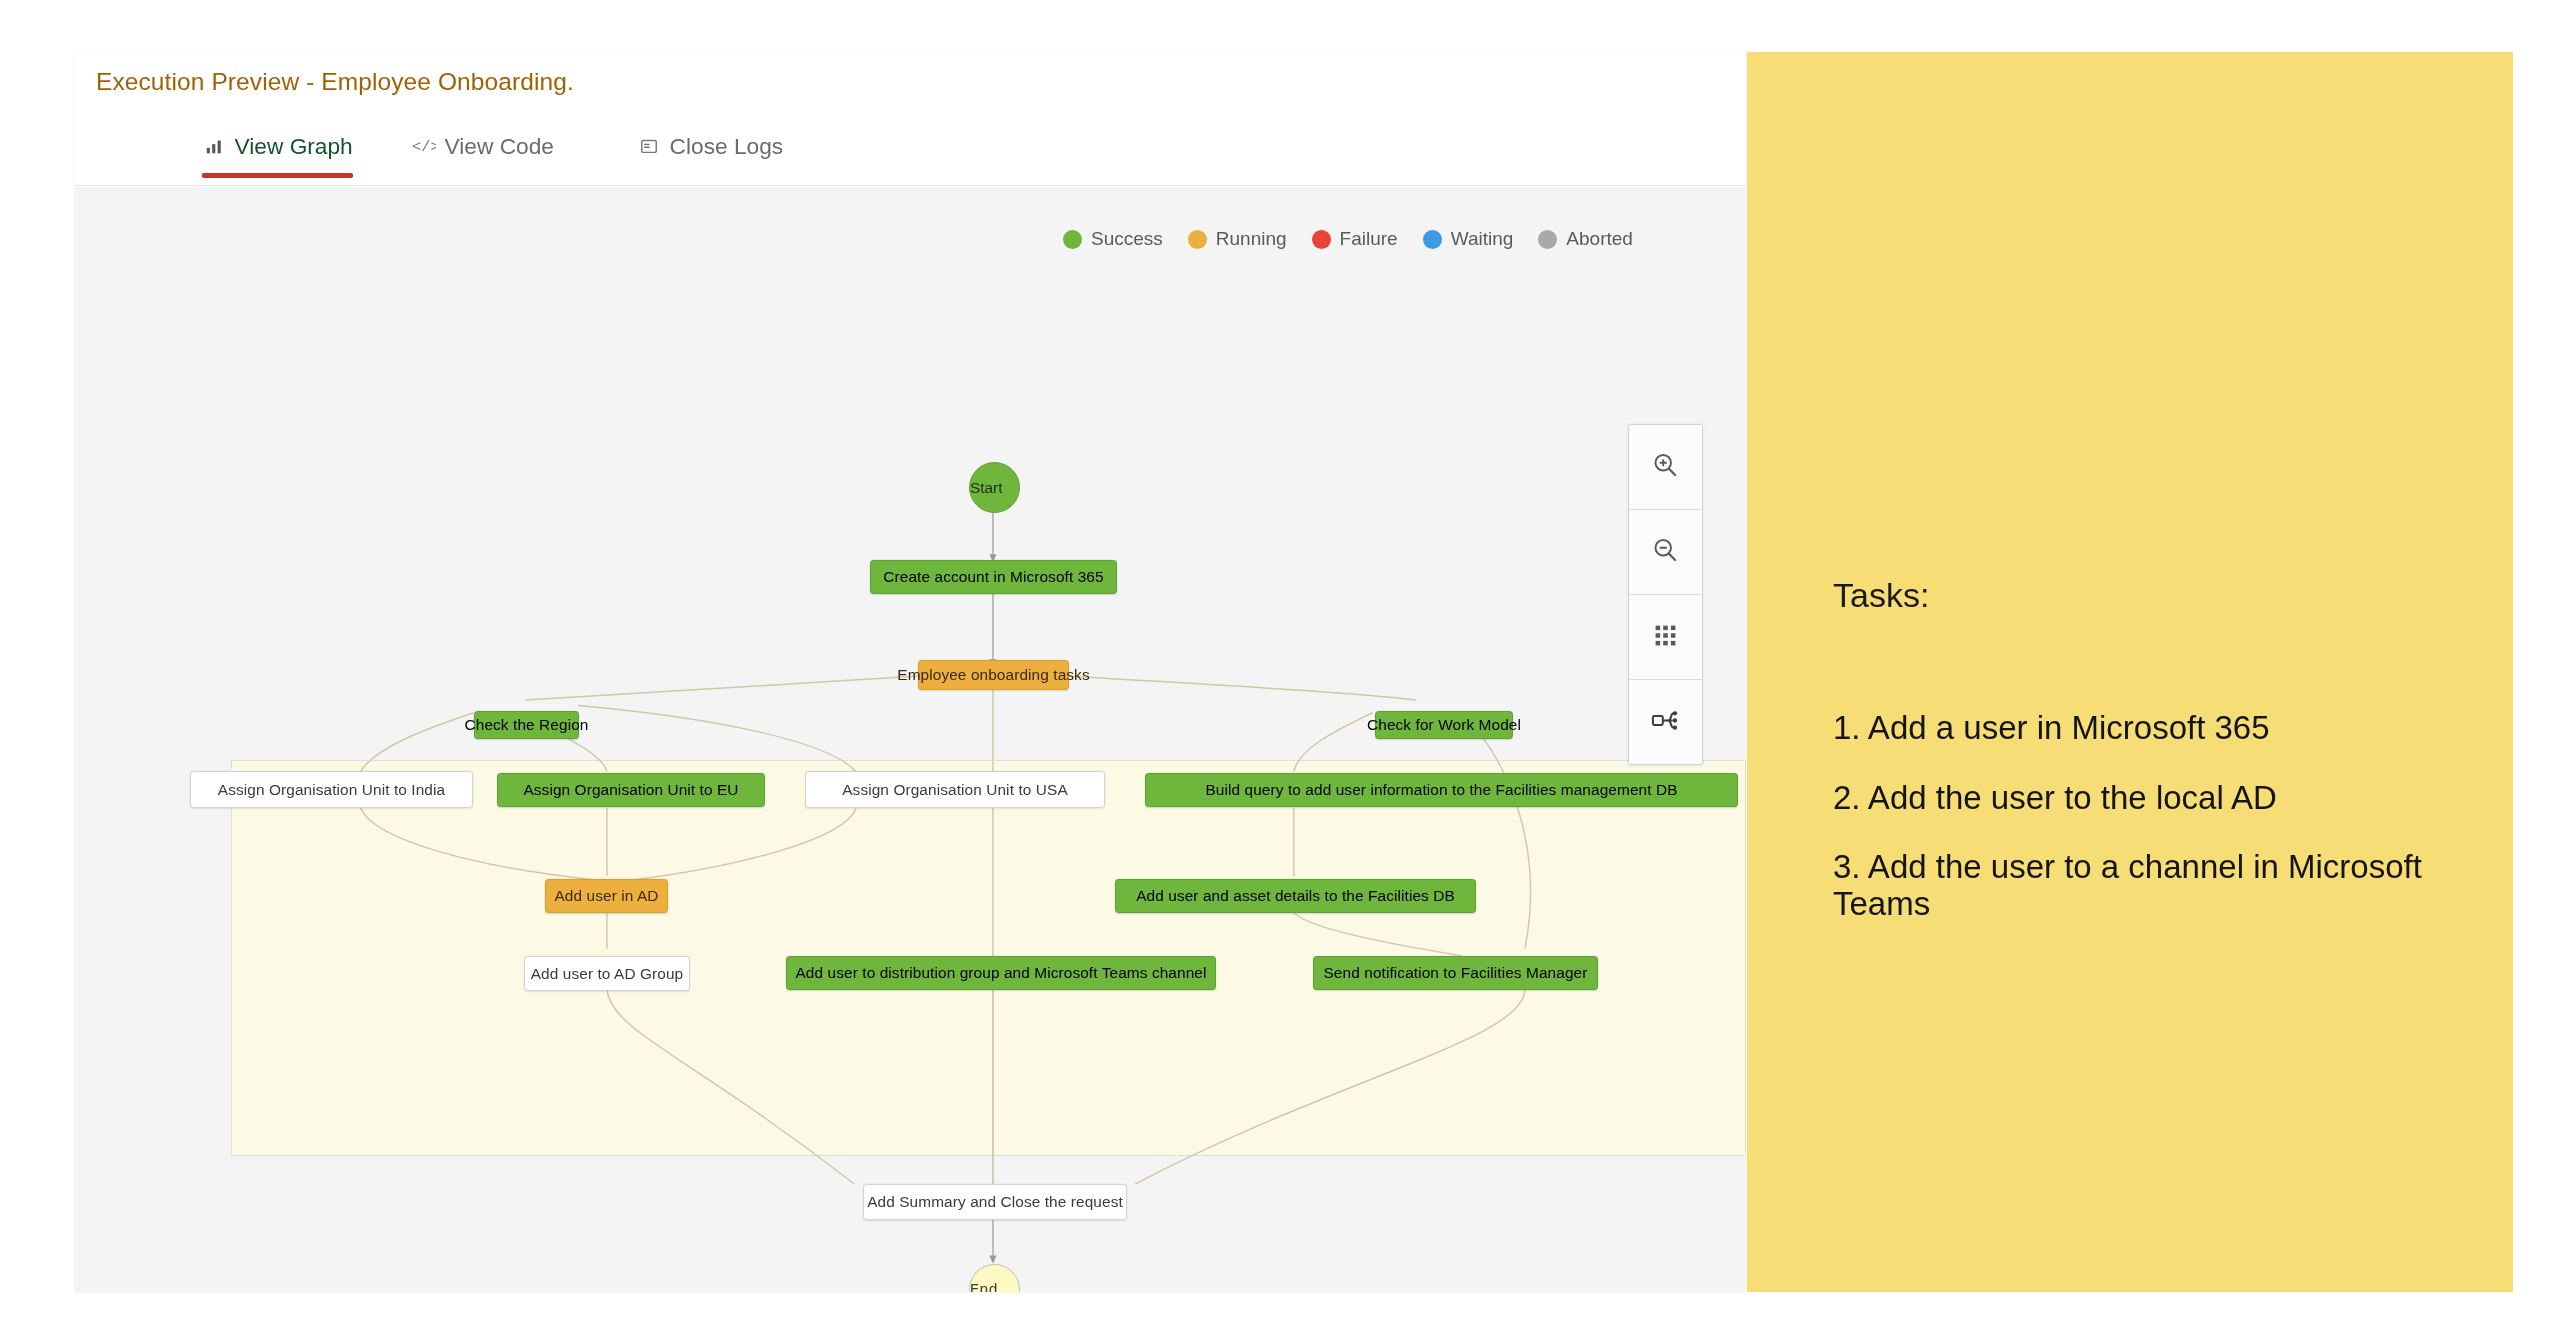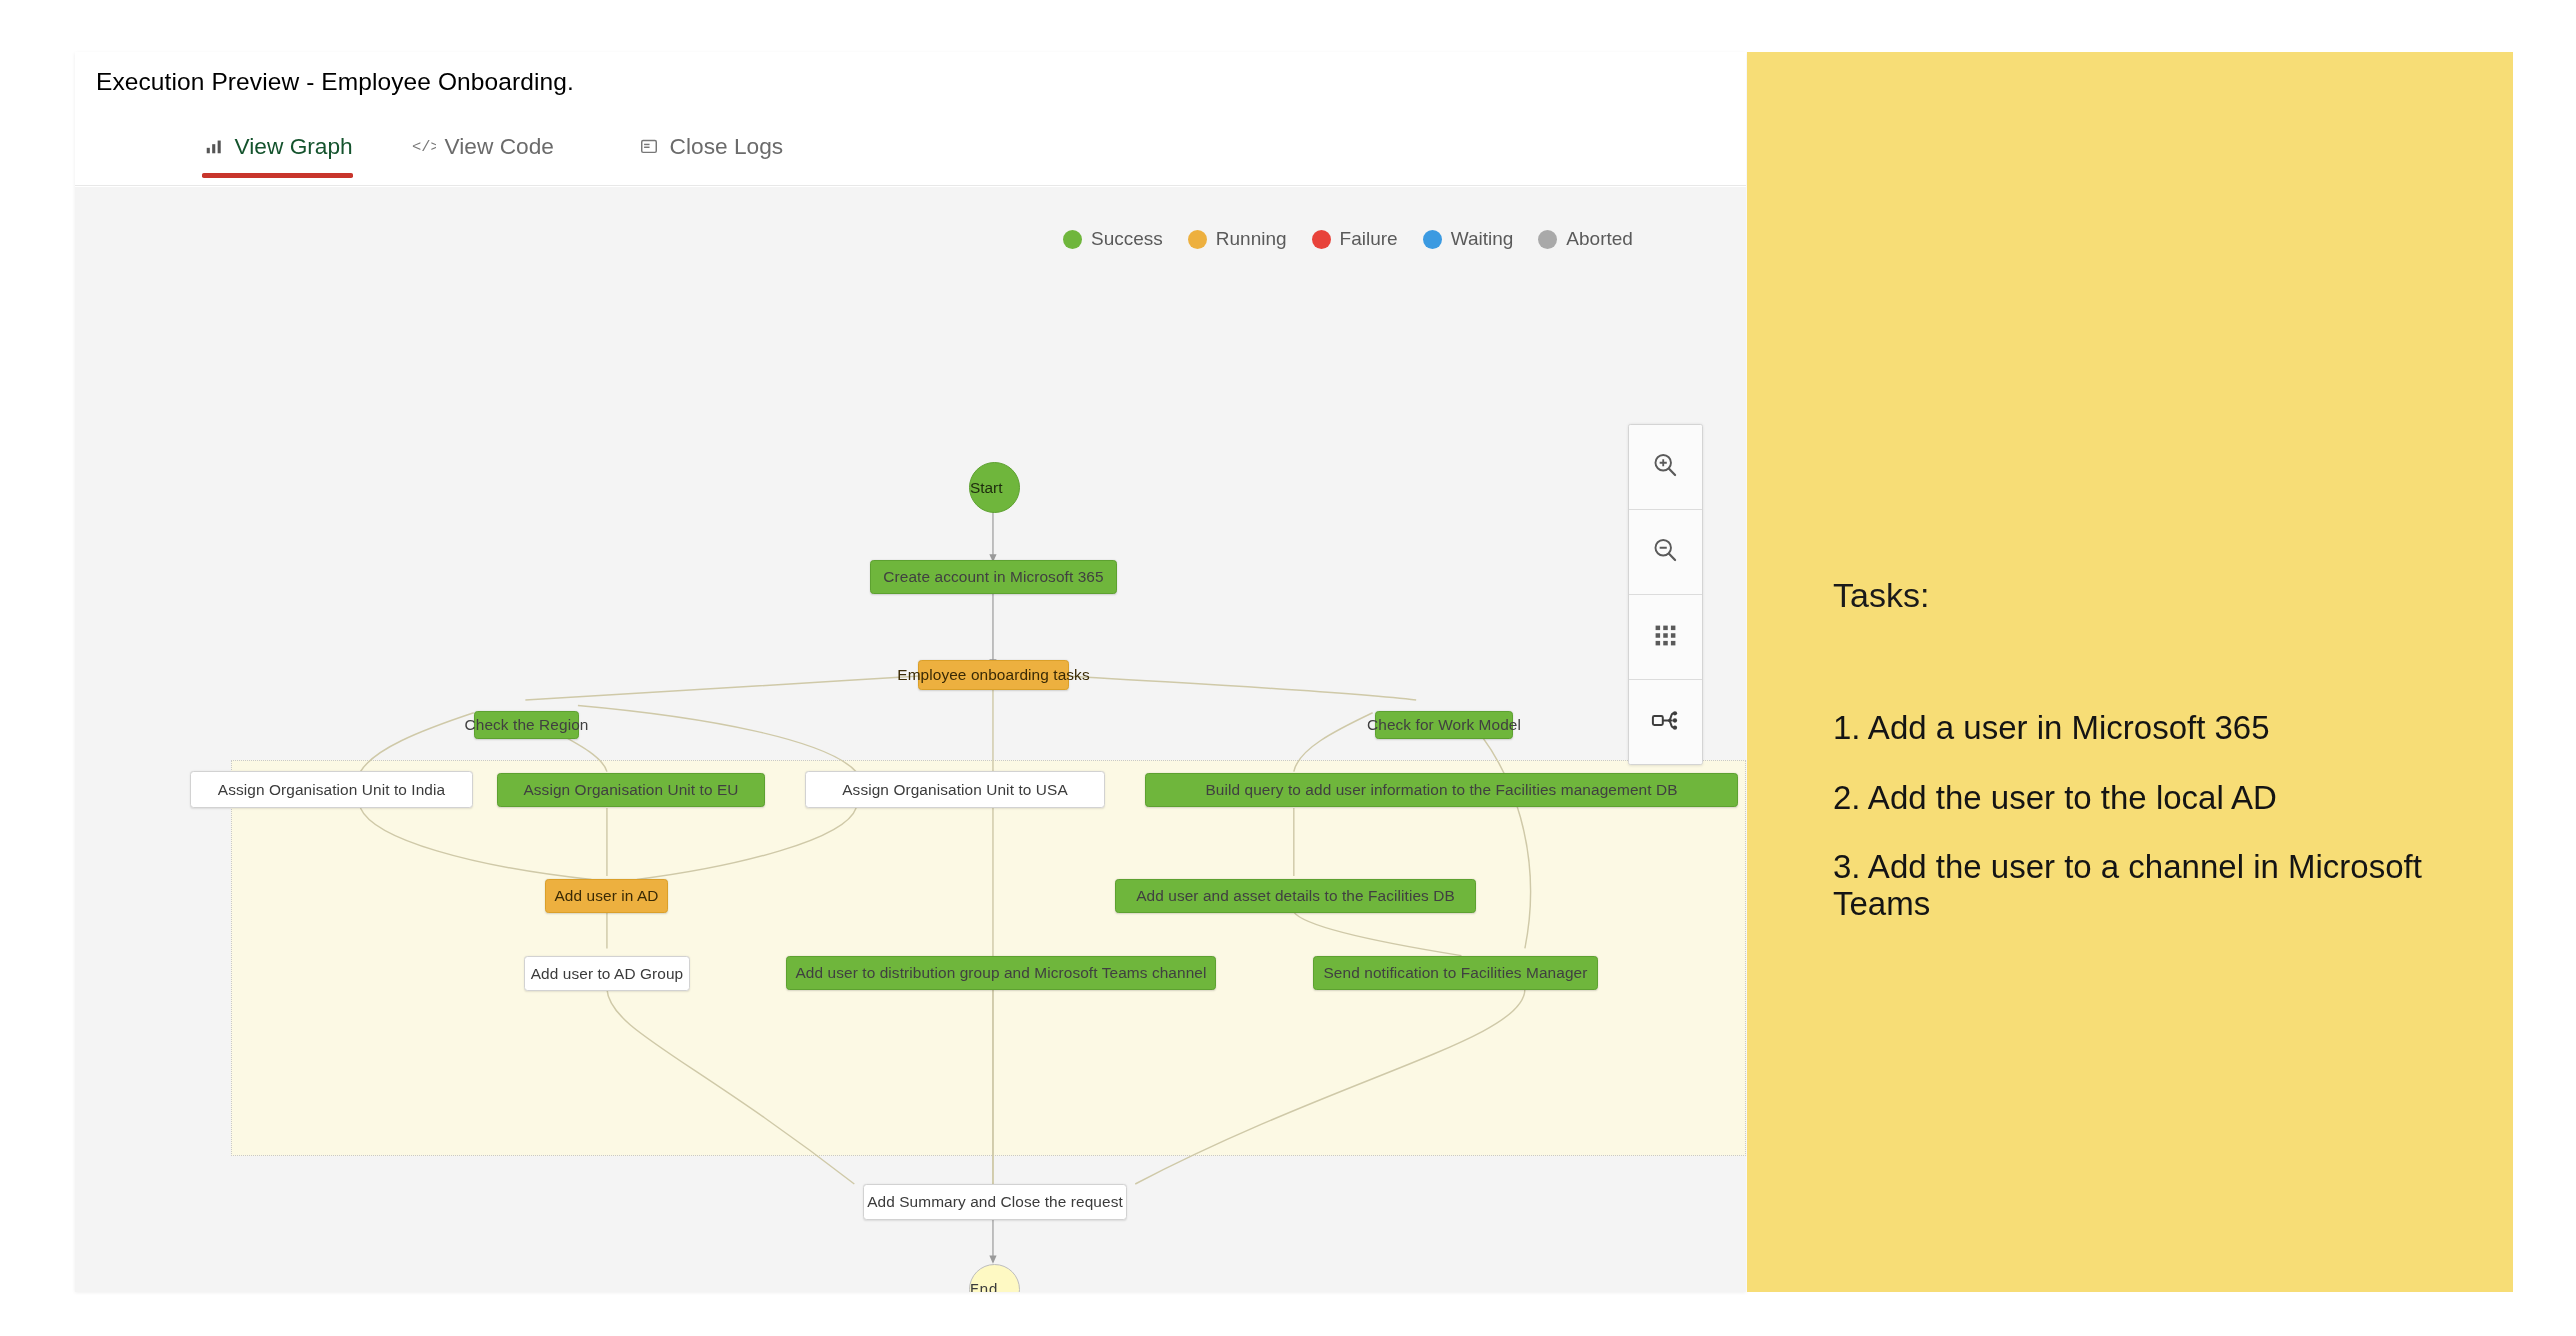--- a/index.html
+++ b/index.html
@@ -3,21 +3,21 @@
 <meta charset="utf-8">
 <style>
   html,body{margin:0;padding:0;background:#ffffff;}
   body{width:2576px;height:1337px;position:relative;overflow:hidden;
        font-family:"Liberation Sans","DejaVu Sans",sans-serif;}
 
   
   #app-panel{position:absolute;left:75px;top:52px;width:1671px;height:1240px;
              background:#ffffff;box-shadow:0 0.9px 3.6px rgba(0,0,0,.08);}
 
-  #panel-title{position:absolute;left:21px;top:16.3px;font-size:24.5px;color:#000000;
+  #panel-title{position:absolute;left:21px;top:16.3px;font-size:24.5px;color:#a16207;
                letter-spacing:0.1px;}
 
   #tabbar{position:absolute;left:0;top:68px;width:100%;height:65px;
           border-bottom:1.8px solid #e8e8e8;background:#fff;}
   .tab{position:absolute;top:12.7px;display:flex;align-items:center;gap:9px;
        font-size:22.7px;color:#6b6b6b;cursor:pointer;padding-bottom:16.3px;}
   .tab.active{color:#14532d;}
   .tab .tab-underline{position:absolute;left:0;right:0;bottom:-1.8px;height:4.5px;
                       background:#c8352c;border-radius:1.8px;}
   #tab-graph{left:127px;}
@@ -42,21 +42,21 @@
                  background:#fbfbfb;border:0.9px solid #d4d4d4;border-radius:2.7px;
                  box-shadow:0 0.9px 2.7px rgba(0,0,0,.10);overflow:hidden;}
   .tool-btn{height:84px;display:flex;align-items:center;justify-content:center;
             border-bottom:0.9px solid #dcdcdc;cursor:pointer;background:#fbfbfb;}
   .tool-btn:last-child{border-bottom:none;}
 
   
   .node{position:absolute;box-sizing:border-box;display:flex;align-items:center;
         justify-content:center;border-radius:3.6px;font-size:15.4px;
         white-space:nowrap;letter-spacing:0.1px;}
-  .node.success{background:#6fb63c;border:0.9px solid #5da130;color:#404040;
+  .node.success{background:#6fb63c;border:0.9px solid #5da130;color:#000000;
                 box-shadow:0 0.9px 1.8px rgba(0,0,0,.15);}
   .node.running{background:#edb03f;border:0.9px solid #dba029;color:#3a2a05;
                 box-shadow:0 0.9px 1.8px rgba(0,0,0,.15);}
   .node.pending{background:#ffffff;border:0.9px solid #d2d2d2;color:#3b3b3b;
                 box-shadow:0 0.9px 1.8px rgba(0,0,0,.10);}
   .circ{position:absolute;border-radius:50%;display:flex;align-items:center;
         justify-content:flex-start;font-size:15.4px;}
   .circ.success{background:#6fb63c;border:0.9px solid #5da130;color:#1d2b0e;}
   .circ.plain{background:#fef9c3;border:0.9px solid #bdbdbd;color:#3b3b3b;font-family:Liberation Mono, monospace;}
 

